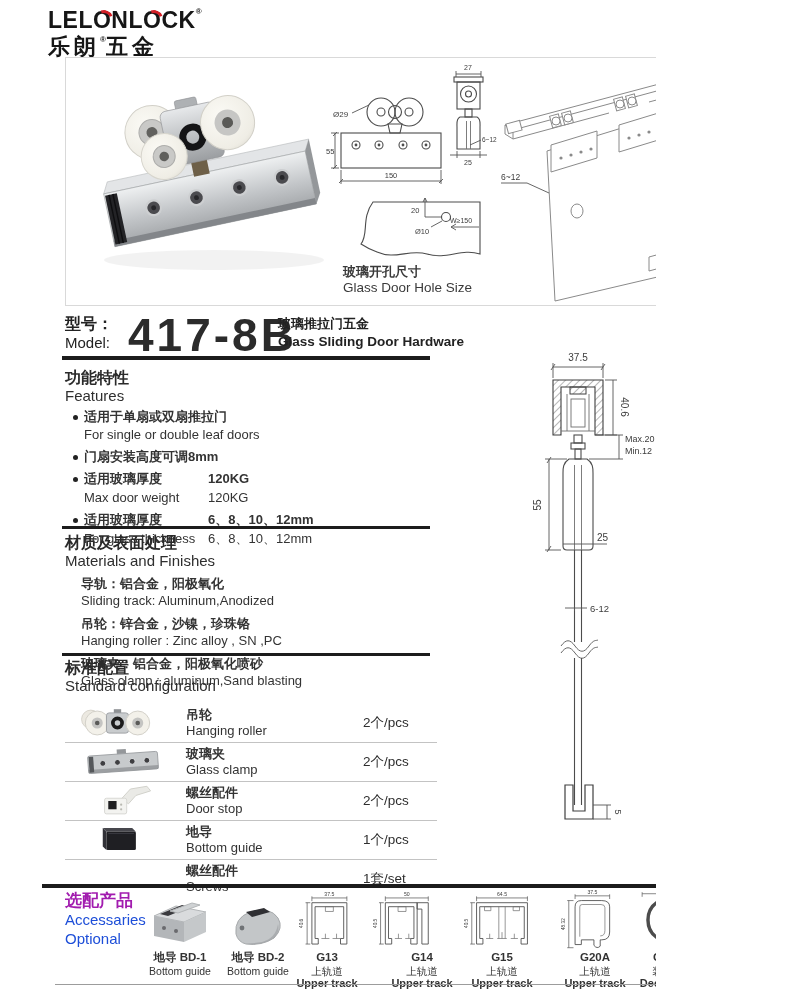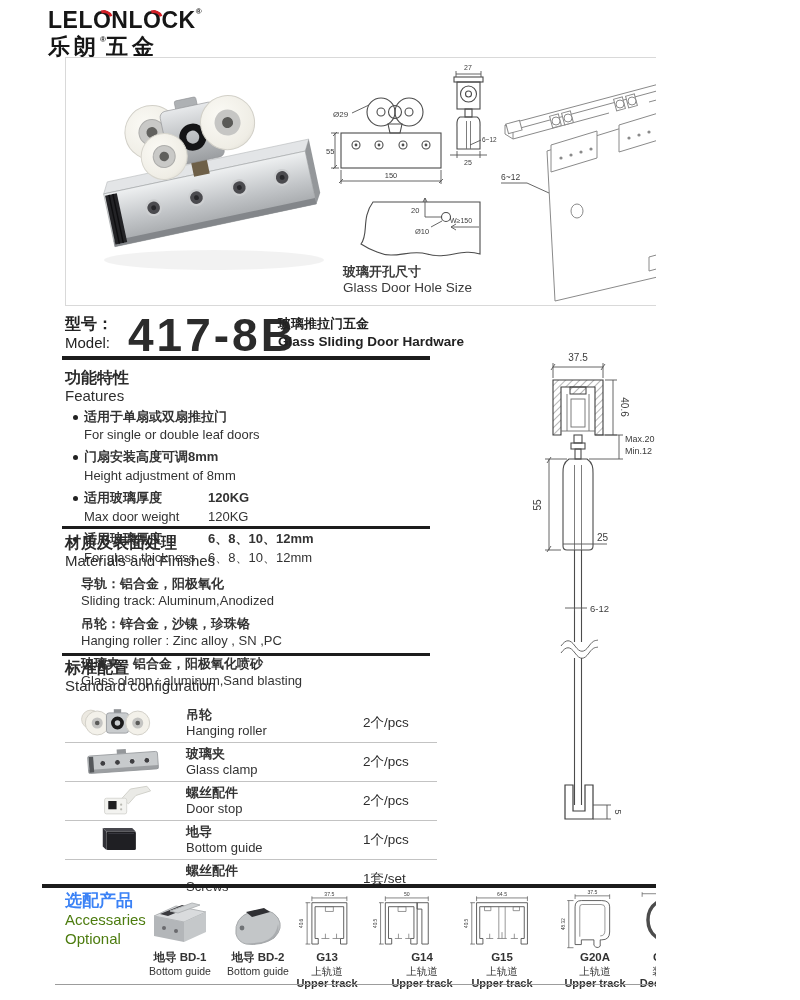--- a/index.html
+++ b/index.html
@@ -61,22 +61,22 @@
   .cfg-row{display:flex;align-items:center;height:38px;border-bottom:1px solid #c3c3c3;}
   .cfg-row:last-child{border-bottom:none;}
   .cfg-img{width:115px;flex:none;display:flex;justify-content:center;align-items:center;}
   .cfg-name{flex:1;padding-left:6px;line-height:1.2;}
   .cfg-name .cn{font-size:13px;font-weight:bold;color:#333;}
   .cfg-name .en{font-size:13px;color:#333;}
   .cfg-qty{width:74px;flex:none;font-size:13.5px;color:#2e2e2e;}
 
   
   .acc-title{left:65px;top:890px;line-height:1.25;}
-  .acc-title .cn{font-size:17px;font-weight:bold;color:#3b82f6;}
-  .acc-title .en{font-size:15px;color:#4d7c0f;}
+  .acc-title .cn{font-size:17px;font-weight:bold;color:#a21caf;}
+  .acc-title .en{font-size:15px;color:#1d4ed8;}
   .acc-label{position:absolute;top:951px;width:100px;text-align:center;line-height:1.2;color:#333;}
   .acc-label .l1{font-size:11.5px;font-weight:bold;}
   .acc-label .l2{font-size:10.5px;}
   .acc-label .l3{font-size:11px;font-weight:bold;}
 
   svg text{font-family:"Liberation Sans","DejaVu Sans",sans-serif;fill:#3c3c3c;}
   .dim{stroke:#555;stroke-width:0.9;fill:none;}
   .dline{stroke:#4c4c4c;stroke-width:1.1;fill:none;}
   .dline2{stroke:#6e6e6e;stroke-width:0.9;fill:none;}
   .iso{stroke:#8a8a8a;stroke-width:1;fill:#fff;}
@@ -319,24 +319,20 @@
           </div>
       </div>
     </div>
     <div class="feat-item">
       <span class="bullet"></span>
       <div class="feat-lines">
         <div class="feat-row cn">
             <span class="feat-label">门扇安装高度可调8mm</span>
             <span class="feat-val"></span>
           </div>
-        <div class="feat-row en">
-            <span class="feat-label">Height adjustment of 8mm</span>
-            <span class="feat-val"></span>
-          </div>
       </div>
     </div>
     <div class="feat-item">
       <span class="bullet"></span>
       <div class="feat-lines">
         <div class="feat-row cn">
             <span class="feat-label">适用玻璃厚度</span>
             <span class="feat-val">120KG</span>
           </div>
         <div class="feat-row en">

